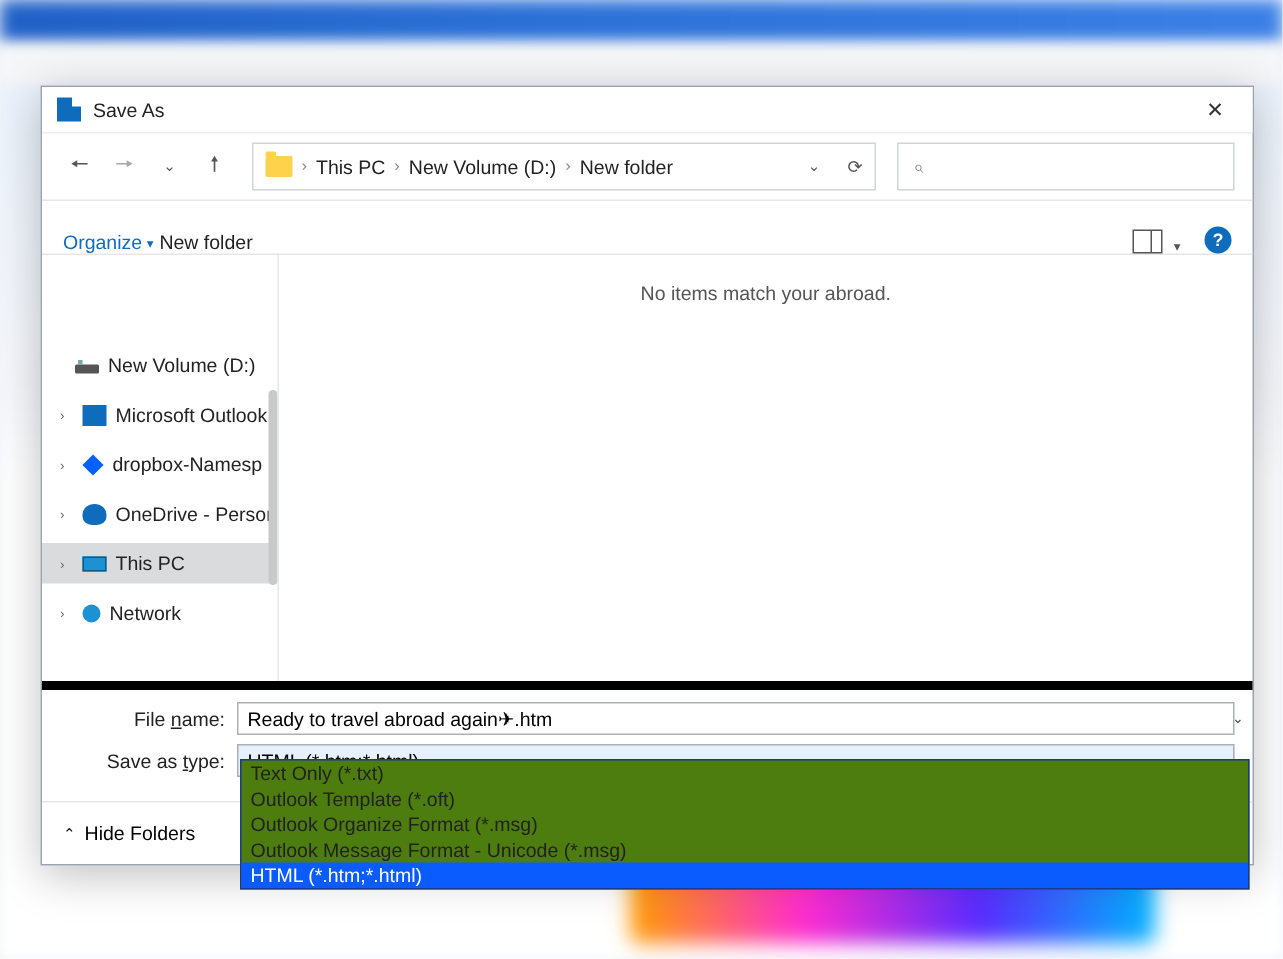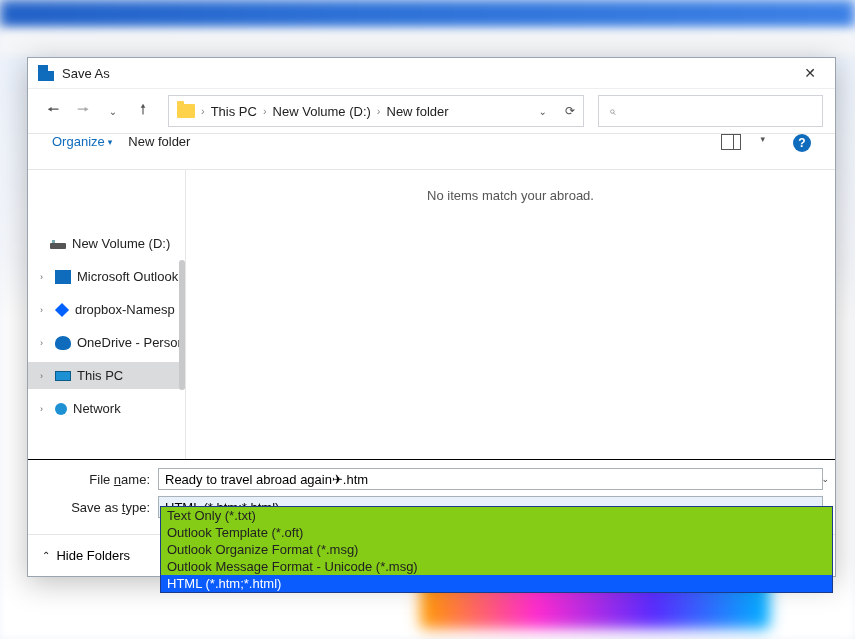--- a/index.html
+++ b/index.html
@@ -84,21 +84,21 @@
   .addr .crumb{color:#222;font-size:13px;cursor:pointer}
   .addr .sep{color:#888;font-size:11px}
   .addr .spacer{flex:1}
   .searchbox{
     width:225px;height:32px;border:1px solid #d0d4d8;margin-left:10px;
     display:flex;align-items:center;padding:0 10px;color:#888;
   }
   .searchbox input{border:none;outline:none;flex:1;font-size:13px;color:#333}
   .toolbar{
     height:36px;border-bottom:1px solid #e6e6e6;
-    display:flex;align-items:flex-start;padding:0 24px;gap:16px;
+    display:flex;align-items:flex-end;padding:0 14px;gap:4px;
   }
   .toolbar .tbtn{color:#0f6cbd;font-size:13px;cursor:pointer;display:flex;align-items:center;gap:3px}
   .toolbar .tbtn.black{color:#222}
   .toolbar .spacer{flex:1}
   .toolbar .viewbtn{
     width:20px;height:16px;border:1px solid #555;position:relative;cursor:pointer;margin-right:3px;
   }
   .toolbar .viewbtn::after{content:"";position:absolute;left:60%;top:0;bottom:0;width:1px;background:#555}
   .toolbar .caret{font-size:9px;color:#555}
   .toolbar .help{
@@ -128,38 +128,38 @@
   .ico-outlook{background:#0f6cbd}
   .ico-dropbox{background:#0061fe;transform:rotate(45deg);width:10px;height:10px;margin:2px}
   .ico-onedrive{background:#0f6cbd;border-radius:50% 50% 40% 40%}
   .ico-pc{background:#1e90d4;border:1px solid #0a5a8a;height:10px}
   .ico-net{background:#1e90d4;border-radius:50%;width:12px;height:12px}
   .content{
     flex:1;display:flex;align-items:flex-start;justify-content:center;
     padding-top:18px;color:#555;font-size:13px;
   }
   .bottom{
-    border-top:1px solid #000000;
+    border-top:6px solid #000000;
     padding:8px 12px 10px 12px;
     position:relative;
   }
   .field-row{display:flex;align-items:center;gap:8px;margin-bottom:6px}
   .field-row label{width:110px;text-align:right;font-size:13px;color:#222}
   .field-row label u{text-decoration:underline}
   .field-input{
     flex:1;height:22px;border:1px solid #a8b0b8;background:#fff;display:flex;align-items:center;
     padding:0 6px;font-size:13px;
   }
   .field-input.combo{background:#e8f0fb;position:relative}
   .field-input .caret{position:absolute;right:6px;font-size:9px;color:#444}
   .dropdown{
     position:absolute;
     left:132px; right:2px; top:46px;
     border:1px solid #1a3a8a;
-    background:#84cc16;
+    background:#4d7c0f;
     z-index:10;
   }
   .dropdown-item{
     height:17px;padding:0 6px;font-size:13px;color:#222;
     display:flex;align-items:center;cursor:pointer;
   }
   .dropdown-item.selected{background:#0a5cff;color:#fff}
   .footer{
     height:42px;border-top:1px solid #e6e6e6;
     display:flex;align-items:center;padding:0 14px;

